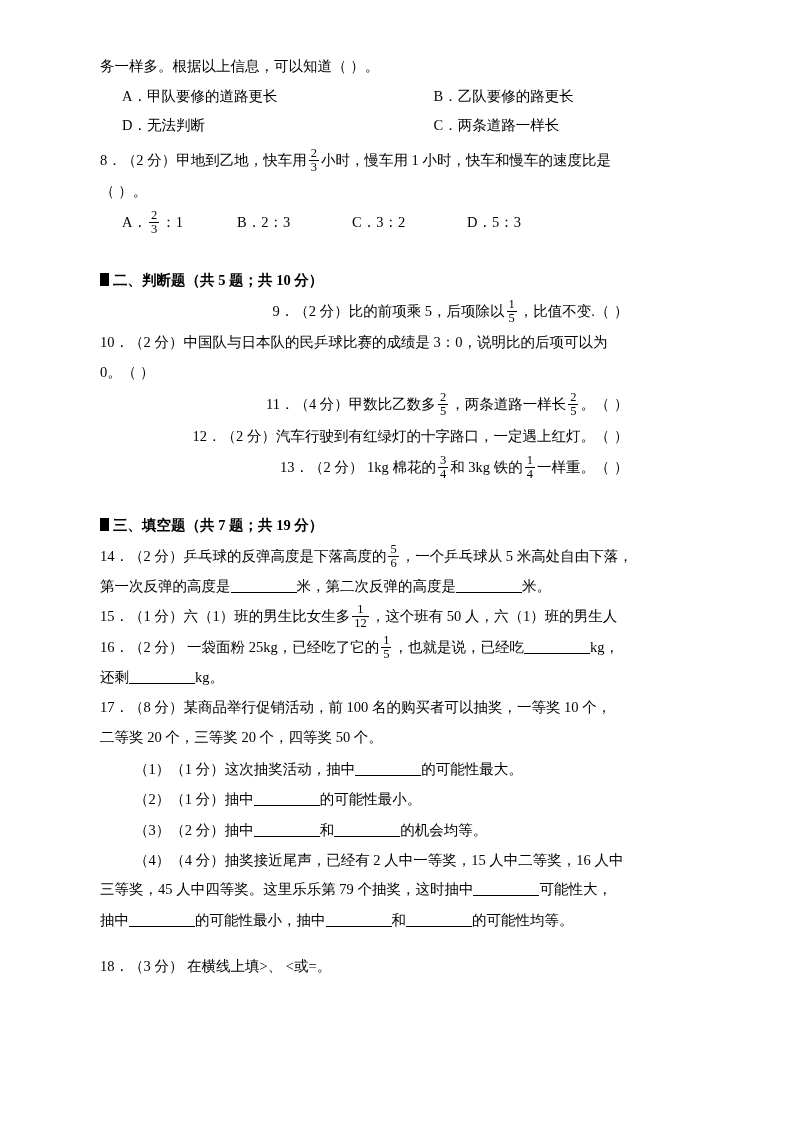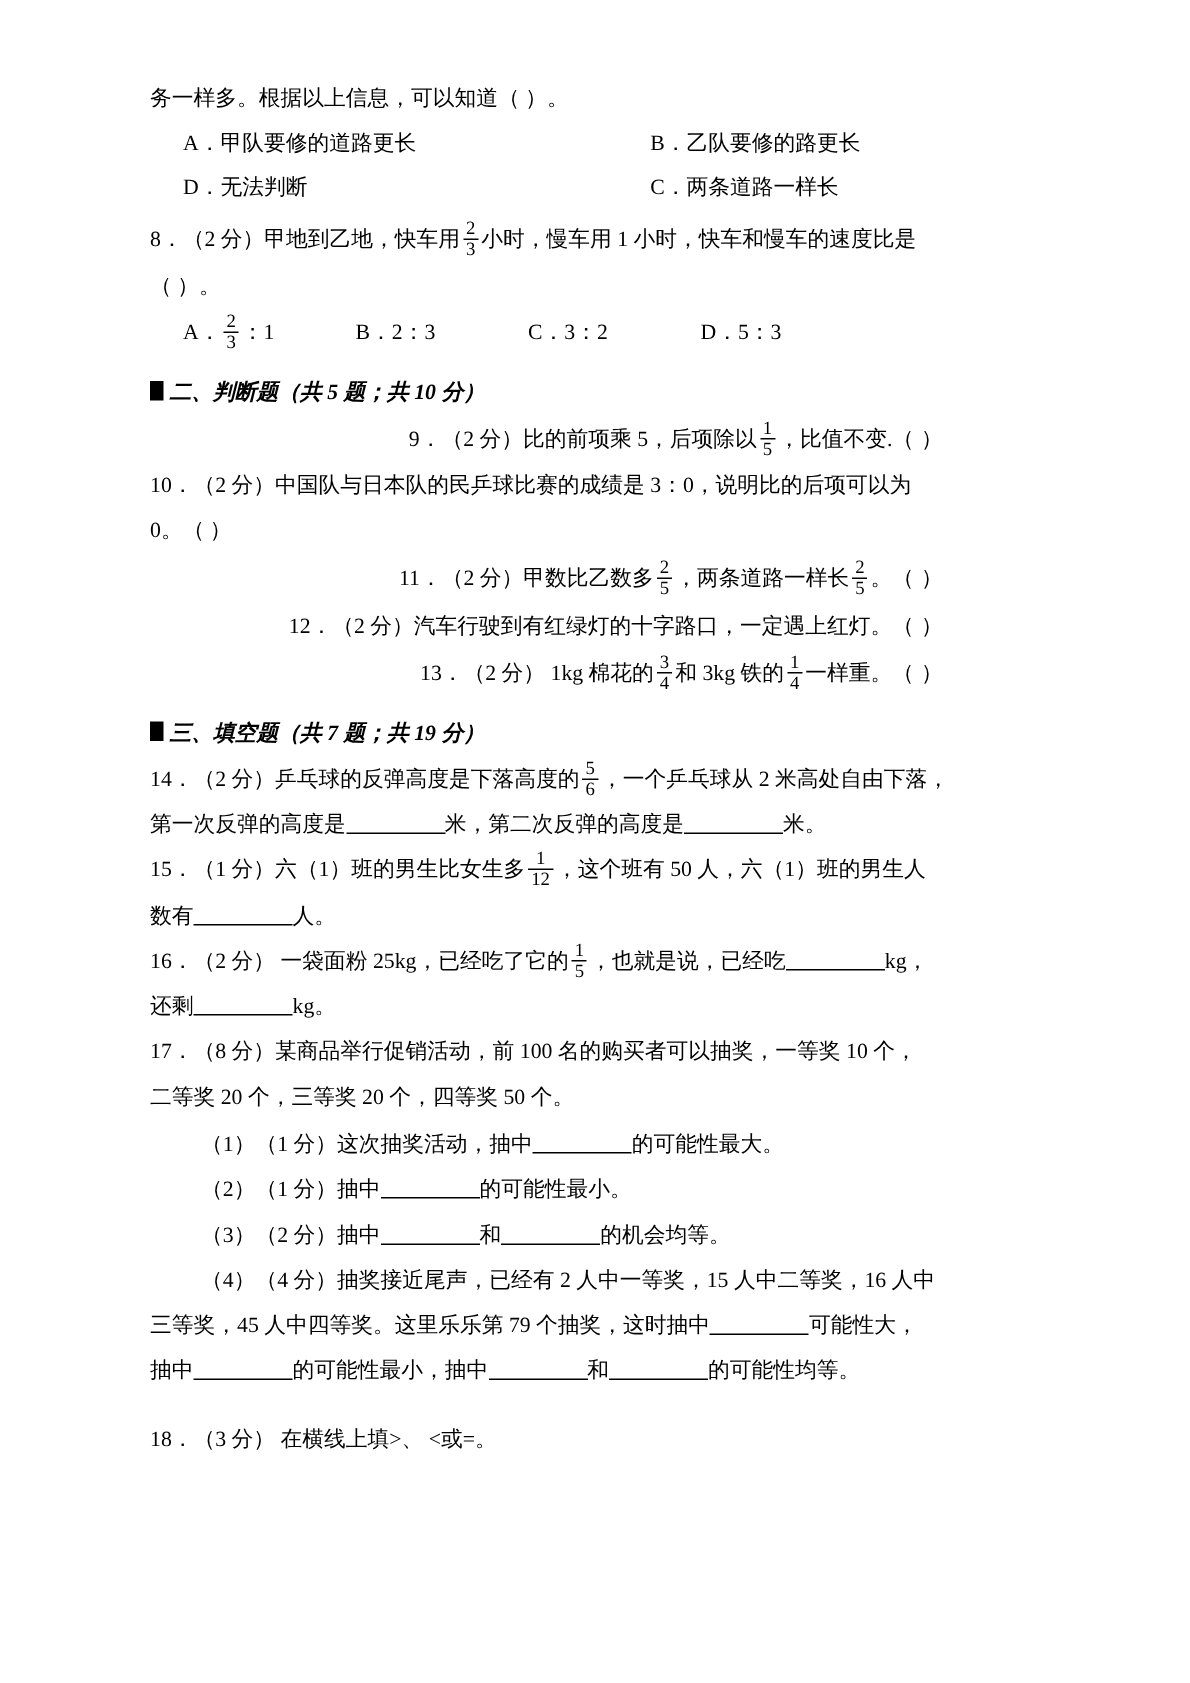--- a/index.html
+++ b/index.html
@@ -20,23 +20,22 @@
     height: 1122px;
     box-sizing: border-box;
     padding: 52px 86px 52px 100px;
   }
   .para {
     margin: 0 0 2px 0;
     line-height: 1.95;
   }
   .section-head {
     font-weight: bold;
-    margin: 10px 0 2px 0;
+    margin: 28px 0 2px 0;
     line-height: 1.9;
-    font-style: italic;
   }
   .section-head .mark {
     display: inline-block;
     width: 9px;
     height: 13px;
     background: #000;
     vertical-align: -1px;
     margin-right: 4px;
   }
   .frac {
@@ -130,48 +129,45 @@
 
   <div class="tj-line">
     <span class="txt"><span>9．（2 分）比的前项乘 5，后项除以</span><span class="frac"><span class="num">1</span><span class="den">5</span></span><span>，比值不变.</span></span>
     <span class="pr paren">（      ）</span>
   </div>
 
   <div class="para">10．（2 分）中国队与日本队的民乒球比赛的成绩是 3：0，说明比的后项可以为</div>
   <div class="para">0。（      ）</div>
 
   <div class="tj-line">
-    <span class="txt"><span>11．（2 分）甲数比乙数多</span><span class="frac"><span class="num">2</span><span class="den">5</span></span><span>，两条道路一样长</span><span class="frac"><span class="num">2</span><span class="den">5</span></span><span>。</span></span>
+    <span class="txt"><span>11．（4 分）甲数比乙数多</span><span class="frac"><span class="num">2</span><span class="den">5</span></span><span>，两条道路一样长</span><span class="frac"><span class="num">2</span><span class="den">5</span></span><span>。</span></span>
     <span class="pr paren">（      ）</span>
   </div>
 
   <div class="tj-line">
     <span class="txt">12．（2 分）汽车行驶到有红绿灯的十字路口，一定遇上红灯。</span>
     <span class="pr paren">（      ）</span>
   </div>
 
   <div class="tj-line">
     <span class="txt"><span>13．（2 分）  1kg 棉花的</span><span class="frac"><span class="num">3</span><span class="den">4</span></span><span>和 3kg 铁的</span><span class="frac"><span class="num">1</span><span class="den">4</span></span><span>一样重。</span></span>
     <span class="pr paren">（      ）</span>
   </div>
 
   <div class="section-head"><span class="mark"></span><span>三、填空题（共 7 题；共 19 分）</span></div>
 
   <div class="para">
-    <span>14．（2 分）乒乓球的反弹高度是下落高度的</span><span class="frac"><span class="num">5</span><span class="den">6</span></span><span>，一个乒乓球从 2 米高处自由下落，</span>
+    <span>14．（2 分）乒乓球的反弹高度是下落高度的</span><span class="frac"><span class="num">5</span><span class="den">6</span></span><span>，一个乒乓球从 5 米高处自由下落，</span>
   </div>
   <div class="para">
     <span>第一次反弹的高度是</span><span class="blank"></span><span>米，第二次反弹的高度是</span><span class="blank"></span><span>米。</span>
   </div>
 
   <div class="para">
     <span>15．（1 分）六（1）班的男生比女生多</span><span class="frac"><span class="num">1</span><span class="den">12</span></span><span>，这个班有 50 人，六（1）班的男生人</span>
-  </div>
-  <div class="para">
-    <span>数有</span><span class="blank"></span><span>人。</span>
   </div>
 
   <div class="para">
     <span>16．（2 分）  一袋面粉 25kg，已经吃了它的</span><span class="frac"><span class="num">1</span><span class="den">5</span></span><span>，也就是说，已经吃</span><span class="blank"></span><span>kg，</span>
   </div>
   <div class="para">
     <span>还剩</span><span class="blank"></span><span>kg。</span>
   </div>
 
   <div class="para">17．（8 分）某商品举行促销活动，前 100 名的购买者可以抽奖，一等奖 10 个，</div>

